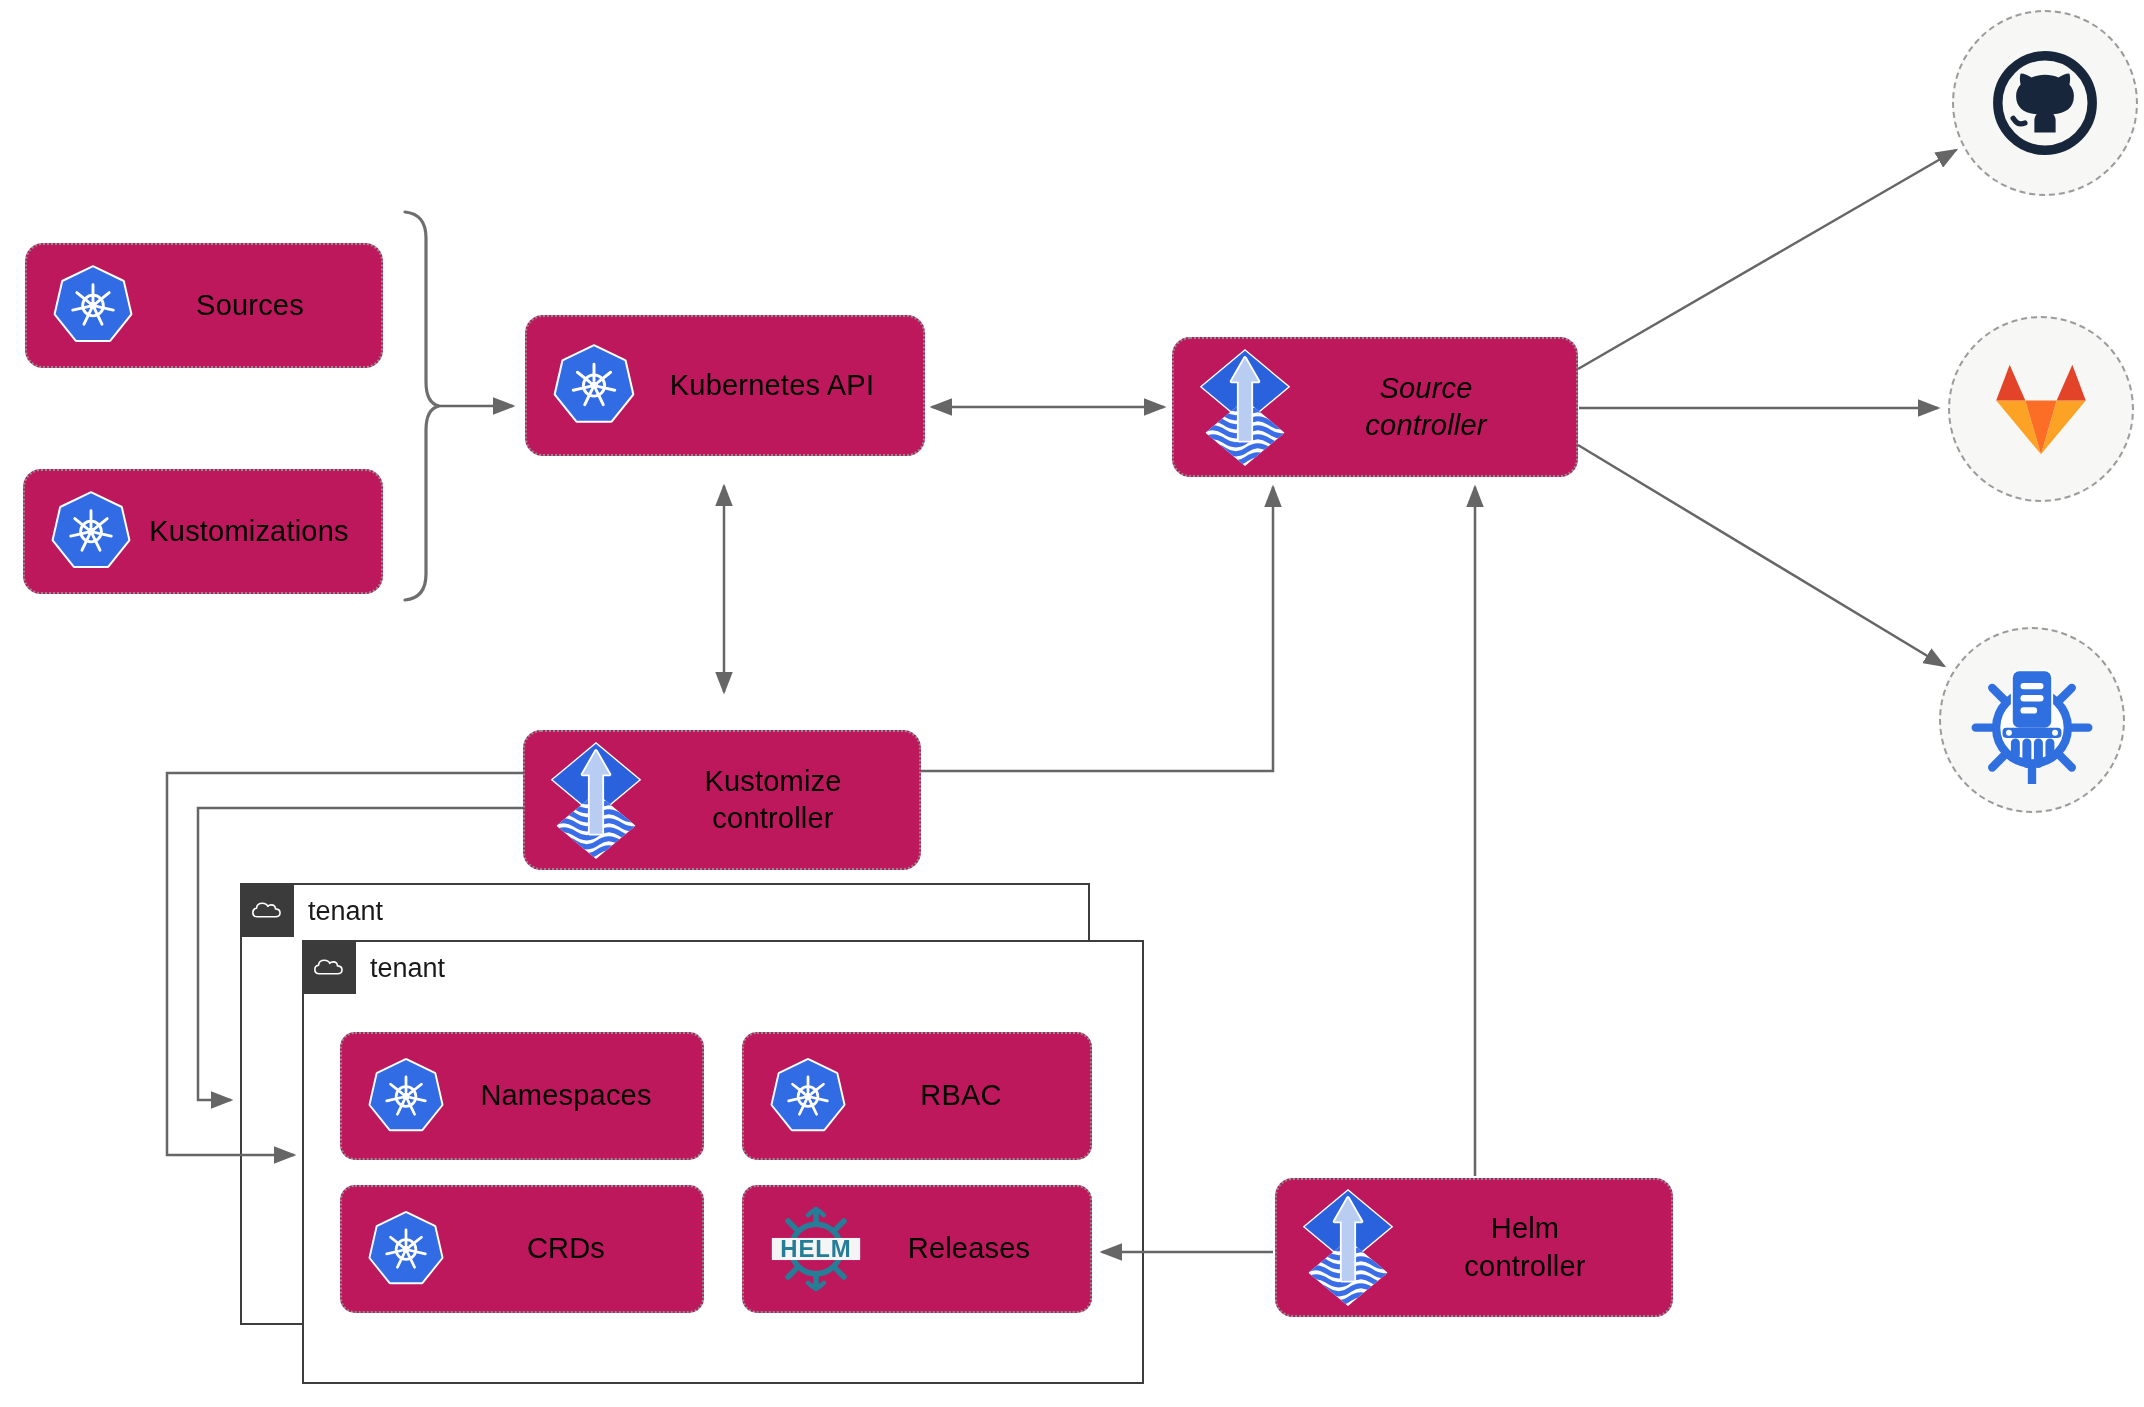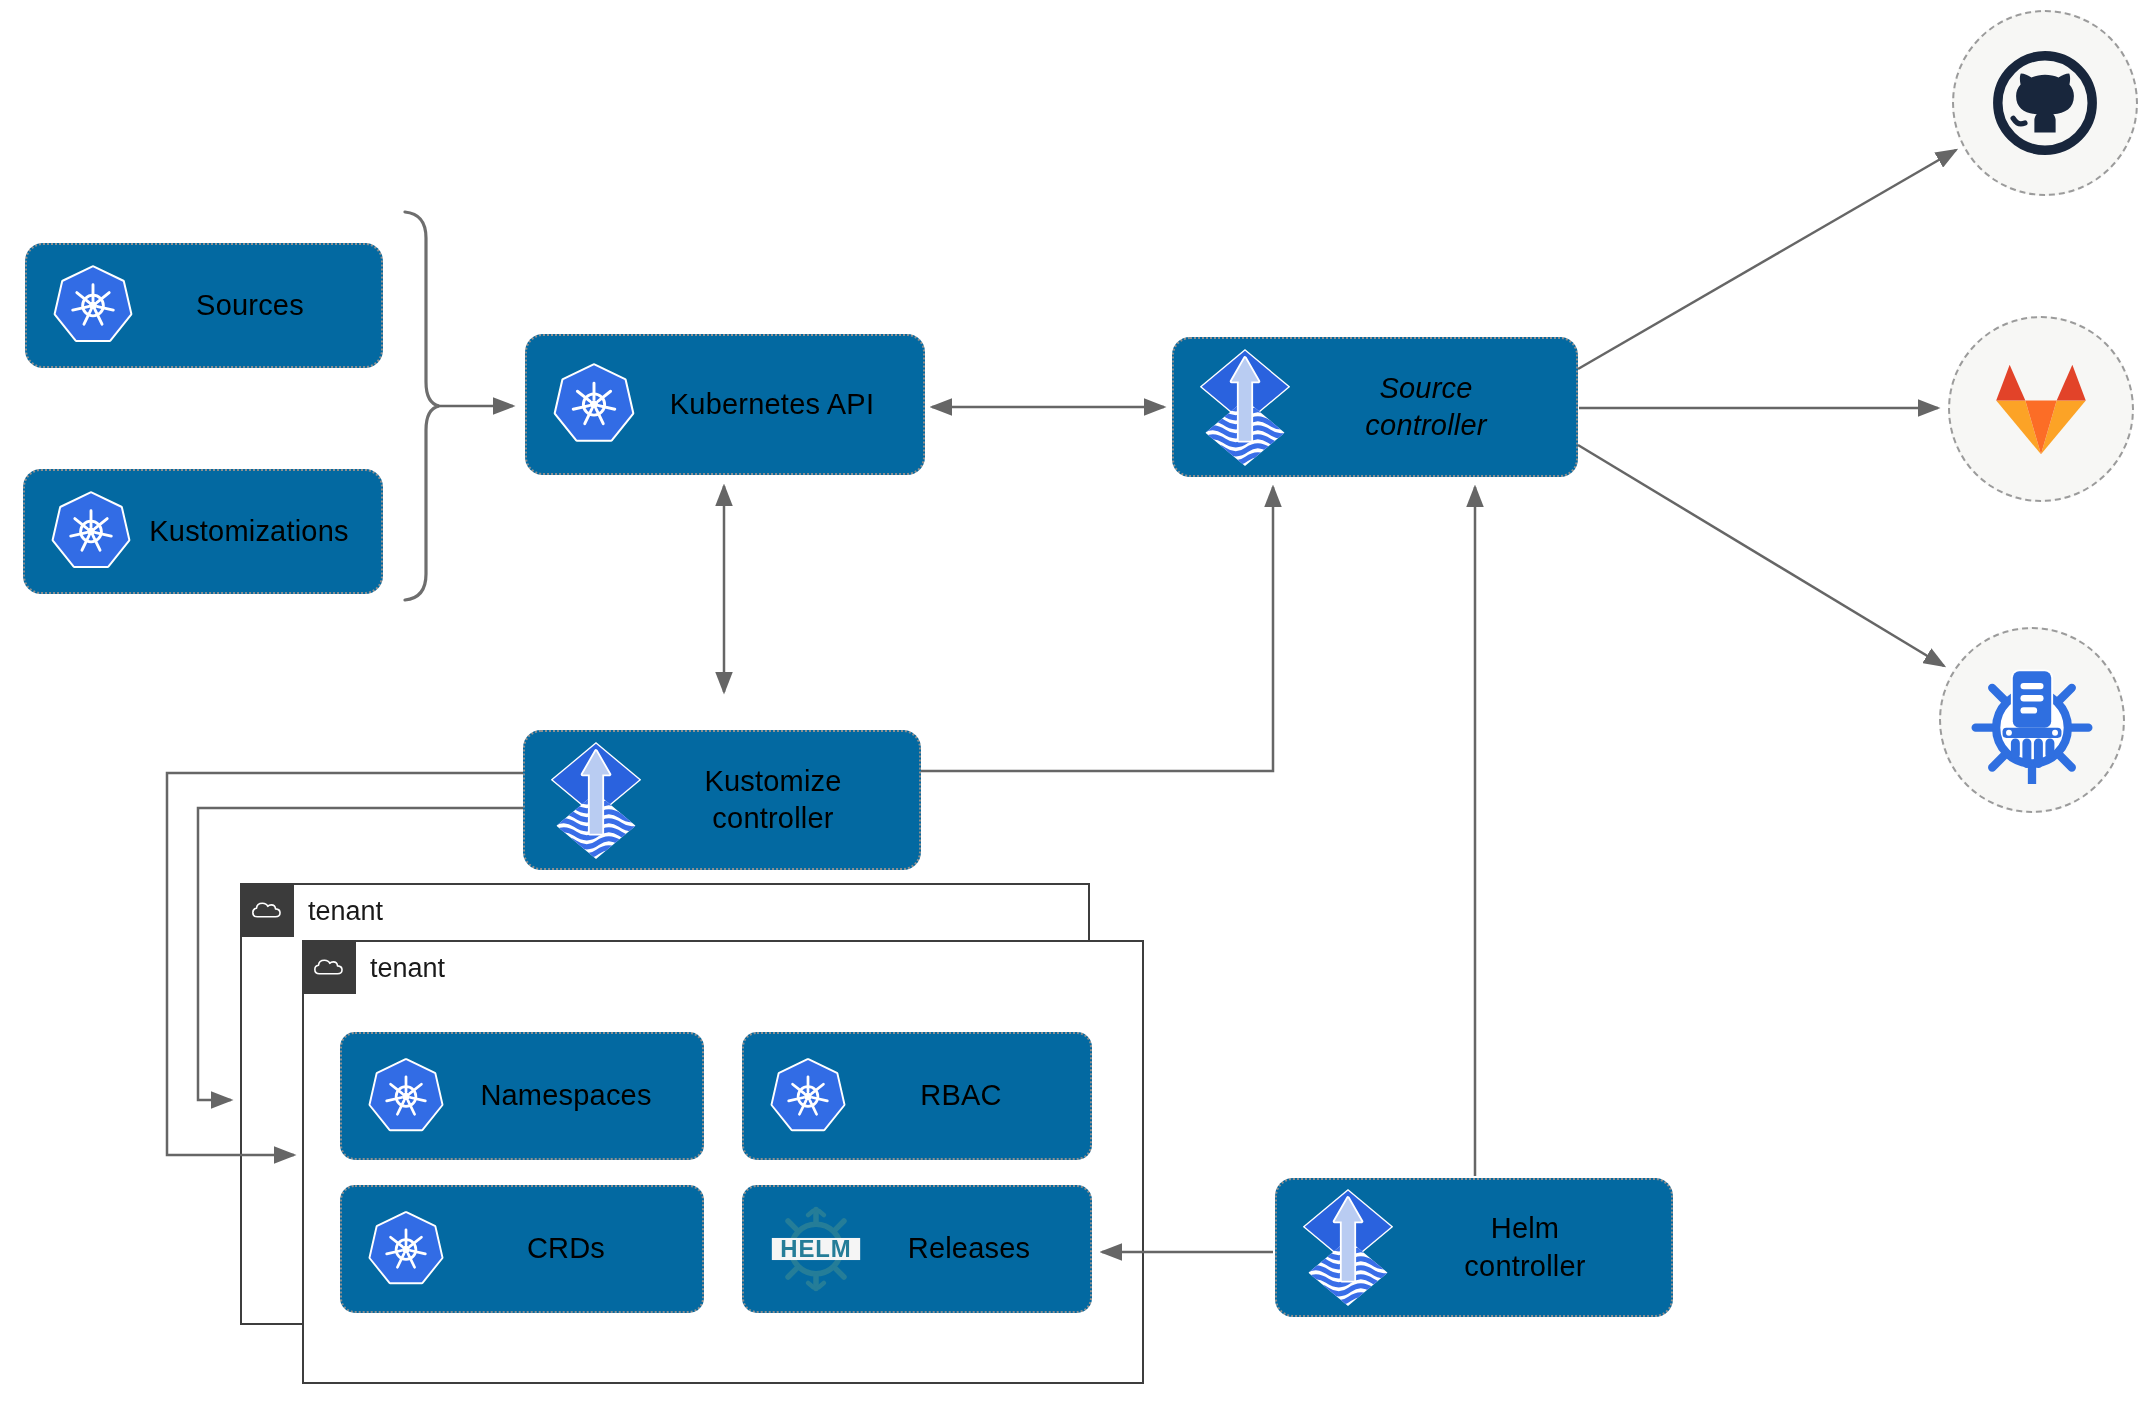--- a/index.html
+++ b/index.html
@@ -1,21 +1,21 @@
 <!DOCTYPE html>
 <html><head>
 <meta charset="utf-8">
 <style>
   html,body{margin:0;padding:0;}
   body{
     width:2144px;height:1407px;position:relative;background:#ffffff;
     font-family:"Liberation Sans",sans-serif;overflow:hidden;
   }
   .node{
-    position:absolute;background:#0369a1;border:2px dotted #8f8f8f;border-radius:18px;
+    position:absolute;background:#be185d;border:2px dotted #8f8f8f;border-radius:18px;
     display:flex;align-items:center;box-sizing:border-box;padding:0 14px 0 26px;z-index:3;
   }
   .node .icn{flex:0 0 auto;display:block;}
   .node .label{
     flex:1;text-align:center;font-size:29px;color:#000;line-height:1.28;
     white-space:pre-line;letter-spacing:0.2px;
   }
   .tenant{position:absolute;background:#ffffff;border:2.5px solid #3d3d3d;box-sizing:border-box;}
   .tenant-outer{z-index:1;}
   .tenant-inner{z-index:2;}
@@ -135,21 +135,21 @@
   <span class="label">Sources</span>
 </div>
 
 <div class="node" style="left:23px;top:469px;width:360px;height:125px;">
   <svg class="icn" width="80" height="83">
       <use href="#sym-k8s" width="80" height="83"></use>
     </svg>
   <span class="label">Kustomizations</span>
 </div>
 
-<div class="node" style="left:525px;top:334px;width:400px;height:141px;">
+<div class="node" style="left:525px;top:315px;width:400px;height:141px;">
   <svg class="icn" width="82" height="85">
       <use href="#sym-k8s" width="82" height="85"></use>
     </svg>
   <span class="label">Kubernetes API</span>
 </div>
 
 <div class="node" style="left:1172px;top:337px;width:406px;height:140px;font-style:italic;">
   <svg class="icn" width="90" height="117">
       <use href="#sym-flux" width="90" height="117"></use>
     </svg>

